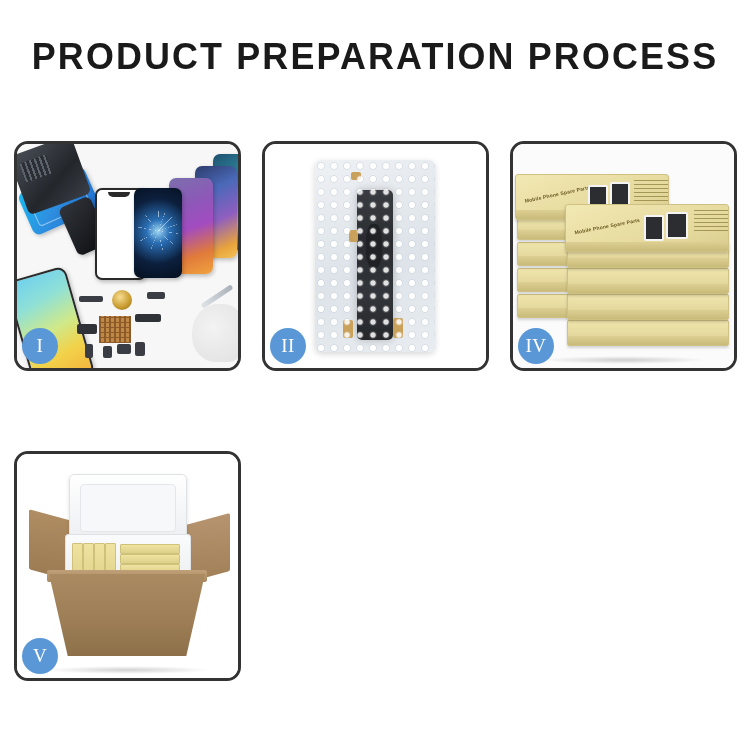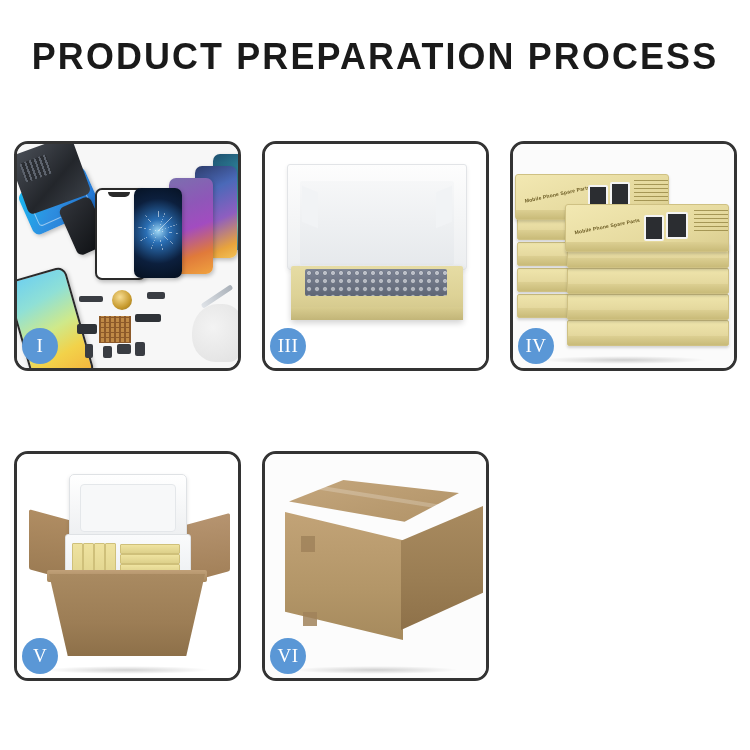--- a/index.html
+++ b/index.html
@@ -338,35 +338,34 @@
         <div class="chip" style="left:118px;top:198px;width:10px;height:14px;"></div>
         <div class="chip flex" style="left:118px;top:170px;width:26px;height:8px;"></div>
         <div class="chip" style="left:130px;top:148px;width:18px;height:7px;"></div>
         <div class="chip" style="left:68px;top:200px;width:8px;height:14px;"></div>
         <div class="tool"></div>
         <div class="hand"></div>
       </div>
       <div class="badge">I</div>
     </div>
 
-
     <div class="panel">
-      <div class="scene p3">
-        <div class="lid">
-          <div class="lid-inner"></div>
-          <div class="lid-flapL"></div>
-          <div class="lid-flapR"></div>
+      <div class="scene p2">
+        <div class="bubble-bag">
+          <div class="flex-part"></div>
+          <div class="tape" style="left:36px;top:12px;width:10px;height:8px;"></div>
+          <div class="tape" style="left:34px;top:70px;width:9px;height:12px;"></div>
+          <div class="tape" style="left:28px;top:160px;width:10px;height:18px;"></div>
+          <div class="tape" style="left:78px;top:158px;width:10px;height:20px;"></div>
         </div>
-        <div class="tray">
-          <div class="tray-fill"></div>
-          <div class="tray-lip"></div>
-        </div>
+        <div class="bub-overlay"></div>
       </div>
-      <div class="badge">III</div>
+      <div class="badge">II</div>
     </div>
+
 
     <div class="panel">
       <div class="scene p4">
         <div class="stack">
 
           <div class="kbox" style="left:4px;top:150px;width:150px;height:22px;border-radius:2px;">
               <div class="side"></div>
             </div>
           <div class="kbox" style="left:4px;top:124px;width:150px;height:22px;border-radius:2px;">
               <div class="side"></div>
@@ -429,27 +428,15 @@
           <div class="ybox" style="left:54px;top:29px;width:58px;height:8px;"></div>
           <div class="ybox" style="left:54px;top:39px;width:58px;height:8px;"></div>
         </div>
         <div class="carton-rim"></div>
         <div class="carton-body"></div>
         <div class="shadow-soft"></div>
       </div>
       <div class="badge">V</div>
     </div>
 
-    <div class="panel">
-      <div class="scene p6">
-        <div class="c6-top"></div>
-        <div class="c6-front"></div>
-        <div class="c6-side"></div>
-        <div class="c6-seam"></div>
-        <div class="c6-tape" style="left:36px;top:82px;width:14px;height:16px;"></div>
-        <div class="c6-tape" style="left:38px;top:158px;width:14px;height:14px;"></div>
-        <div class="shadow-soft"></div>
-      </div>
-      <div class="badge">VI</div>
-    </div>
 
   </div>
 </div>
 
 </body></html>

